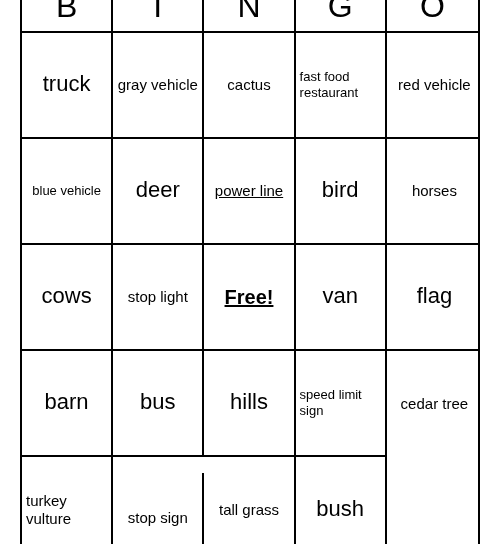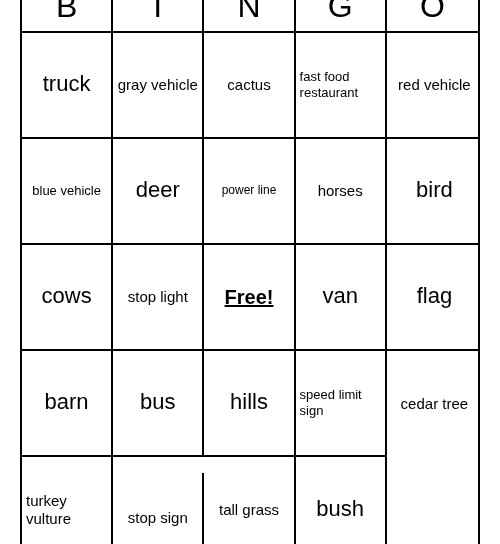--- a/index.html
+++ b/index.html
@@ -80,23 +80,23 @@
     <div class="bingo-header-cell">O</div>
   </div>
   <div class="bingo-grid" id="bingo-grid">
   <div class="bingo-cell" style="font-size: 22px;">truck</div>
       <div class="bingo-cell" style="font-size: 15px;">gray vehicle</div>
       <div class="bingo-cell" style="font-size: 15px;">cactus</div>
       <div class="bingo-cell" style="font-size: 13px;">fast food restaurant</div>
       <div class="bingo-cell" style="font-size: 15px;">red vehicle</div>
       <div class="bingo-cell" style="font-size: 13px;">blue vehicle</div>
       <div class="bingo-cell" style="font-size: 22px;">deer</div>
-      <div class="bingo-cell" style="font-size: 12px;">power line</div>
+      <div class="bingo-cell" style="font-size: 15px; text-decoration: underline;">power line</div>
+      <div class="bingo-cell" style="font-size: 22px;">bird</div>
       <div class="bingo-cell" style="font-size: 15px;">horses</div>
-      <div class="bingo-cell" style="font-size: 22px;">bird</div>
       <div class="bingo-cell" style="font-size: 22px;">cows</div>
       <div class="bingo-cell" style="font-size: 15px;">stop light</div>
       <div class="bingo-cell" style="font-size: 20px; font-weight: bold; text-decoration: underline;">Free!</div>
       <div class="bingo-cell" style="font-size: 22px;">van</div>
       <div class="bingo-cell" style="font-size: 22px;">flag</div>
       <div class="bingo-cell" style="font-size: 22px;">barn</div>
       <div class="bingo-cell" style="font-size: 22px;">bus</div>
       <div class="bingo-cell" style="font-size: 22px;">hills</div>
       <div class="bingo-cell" style="font-size: 13px;">speed limit sign</div>
       <div class="bingo-cell" style="font-size: 15px;">cedar tree</div>

